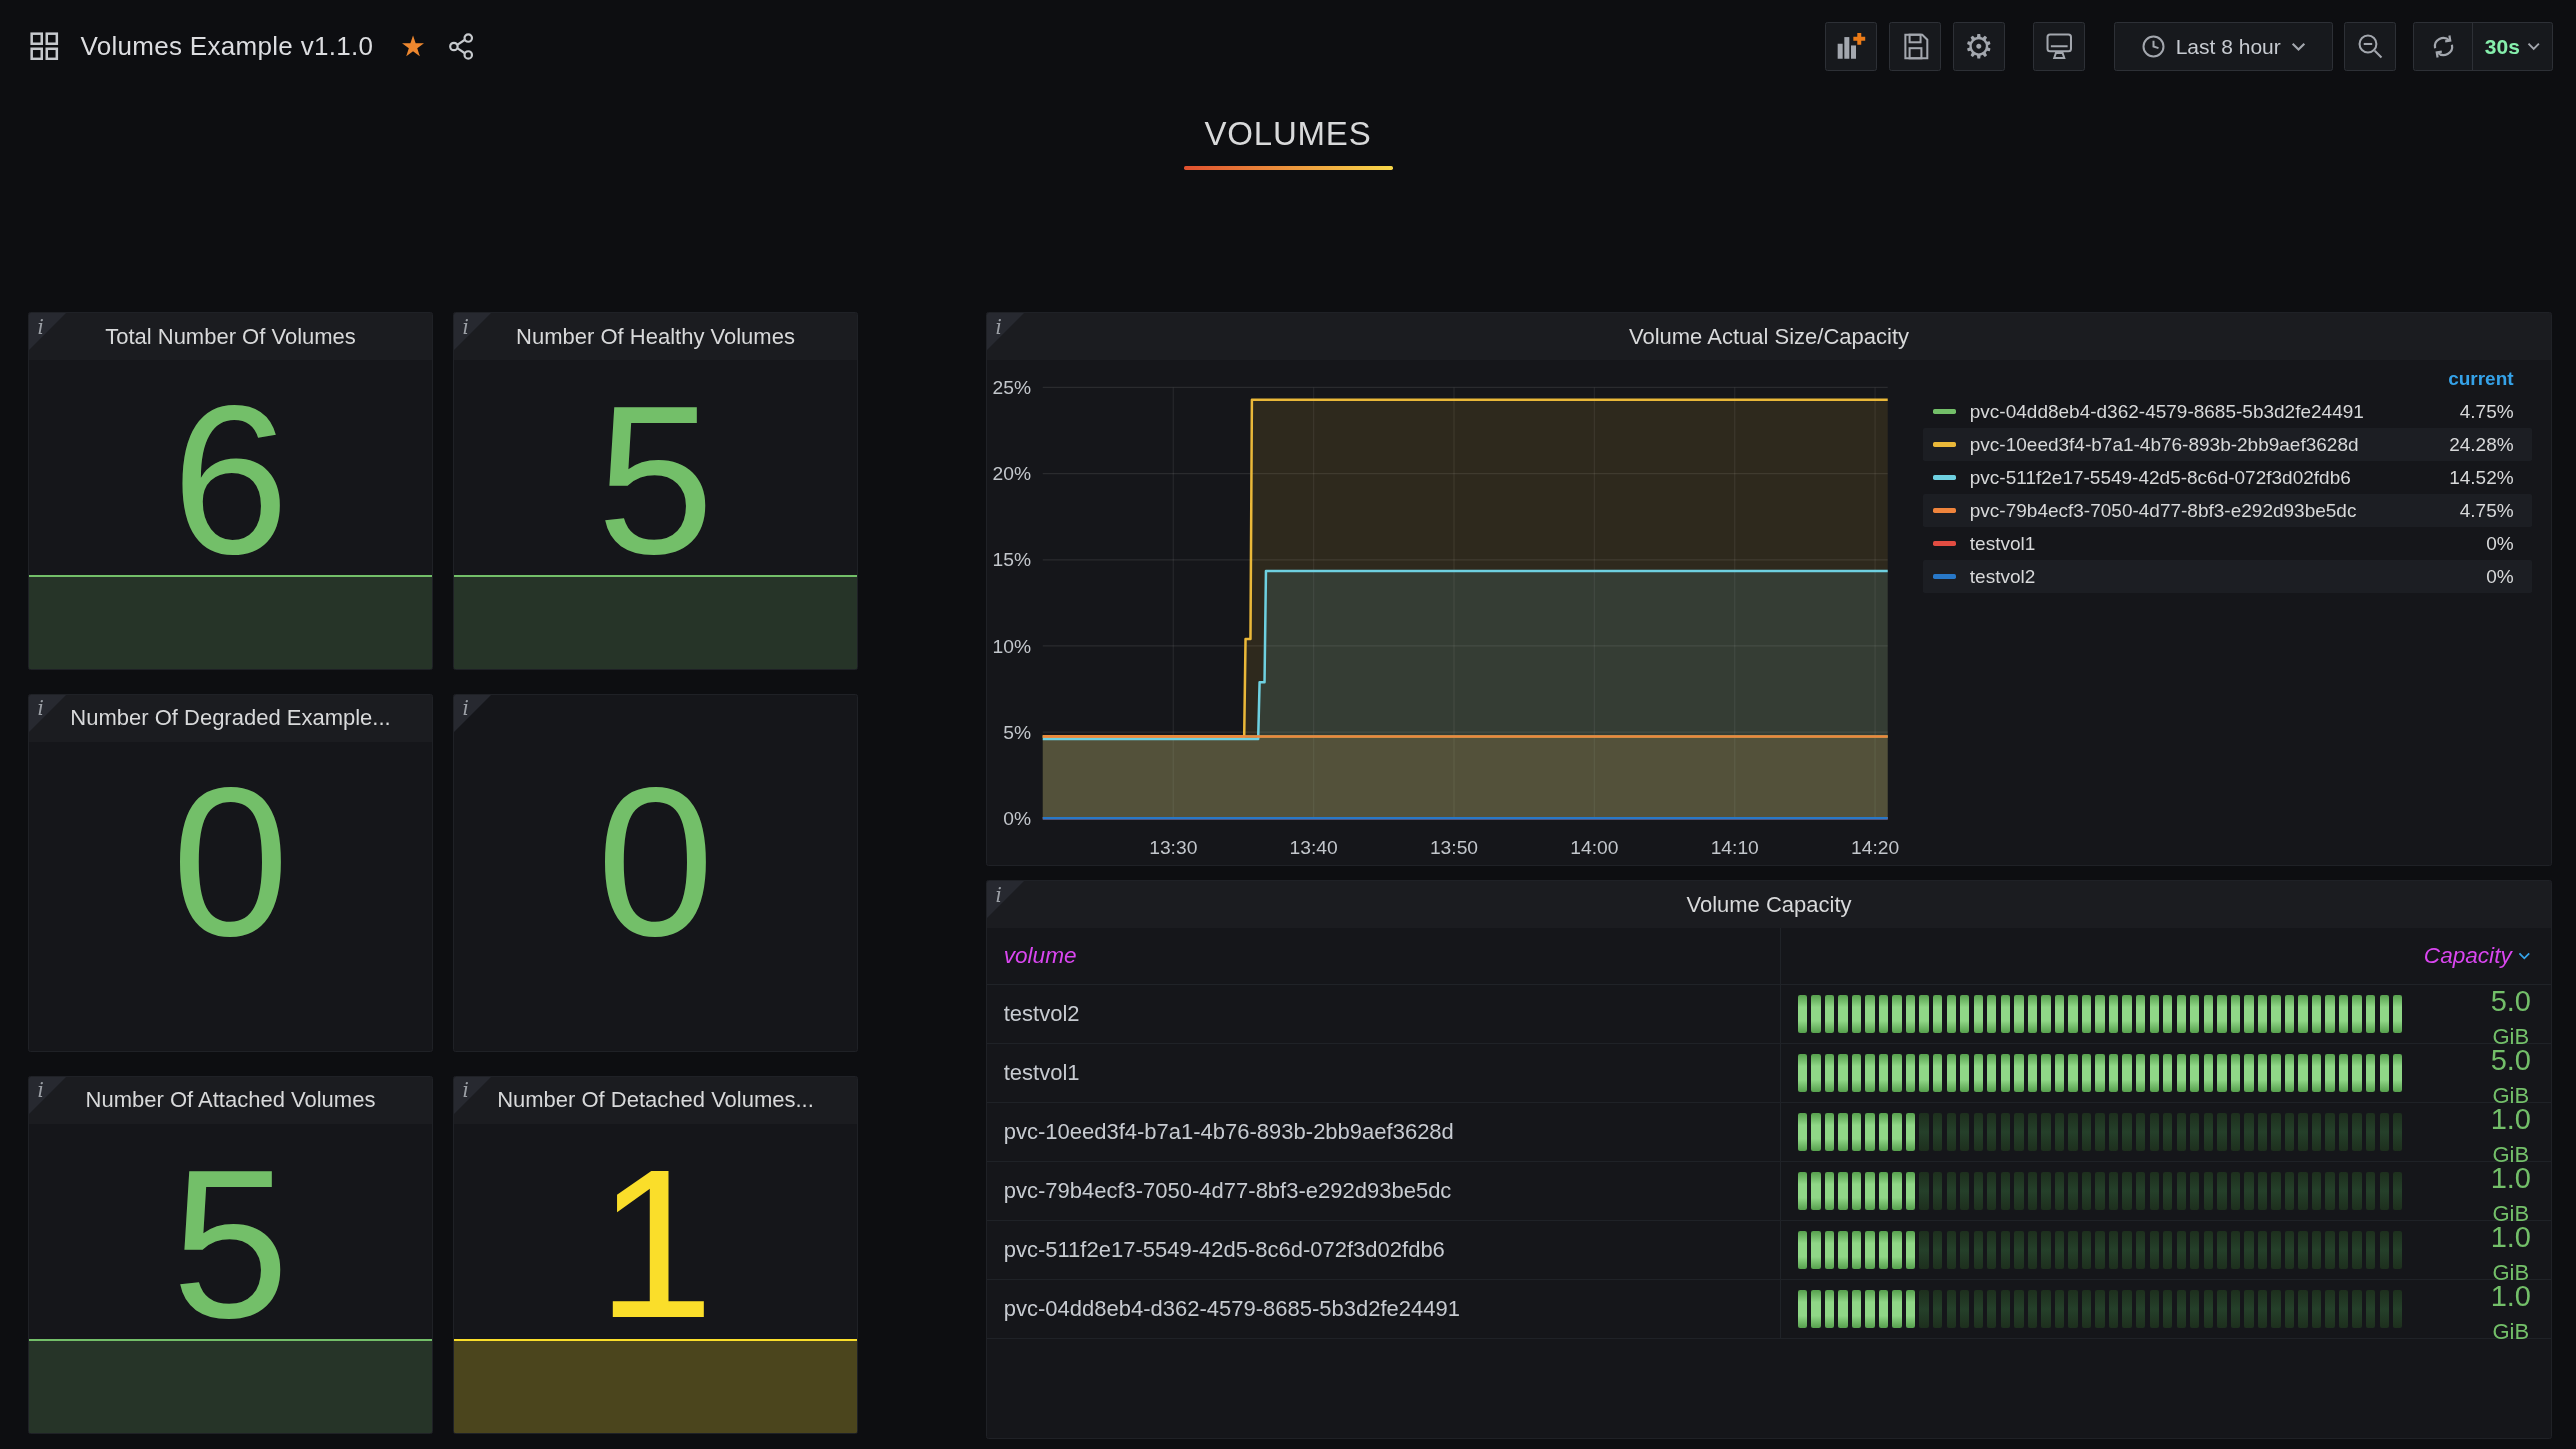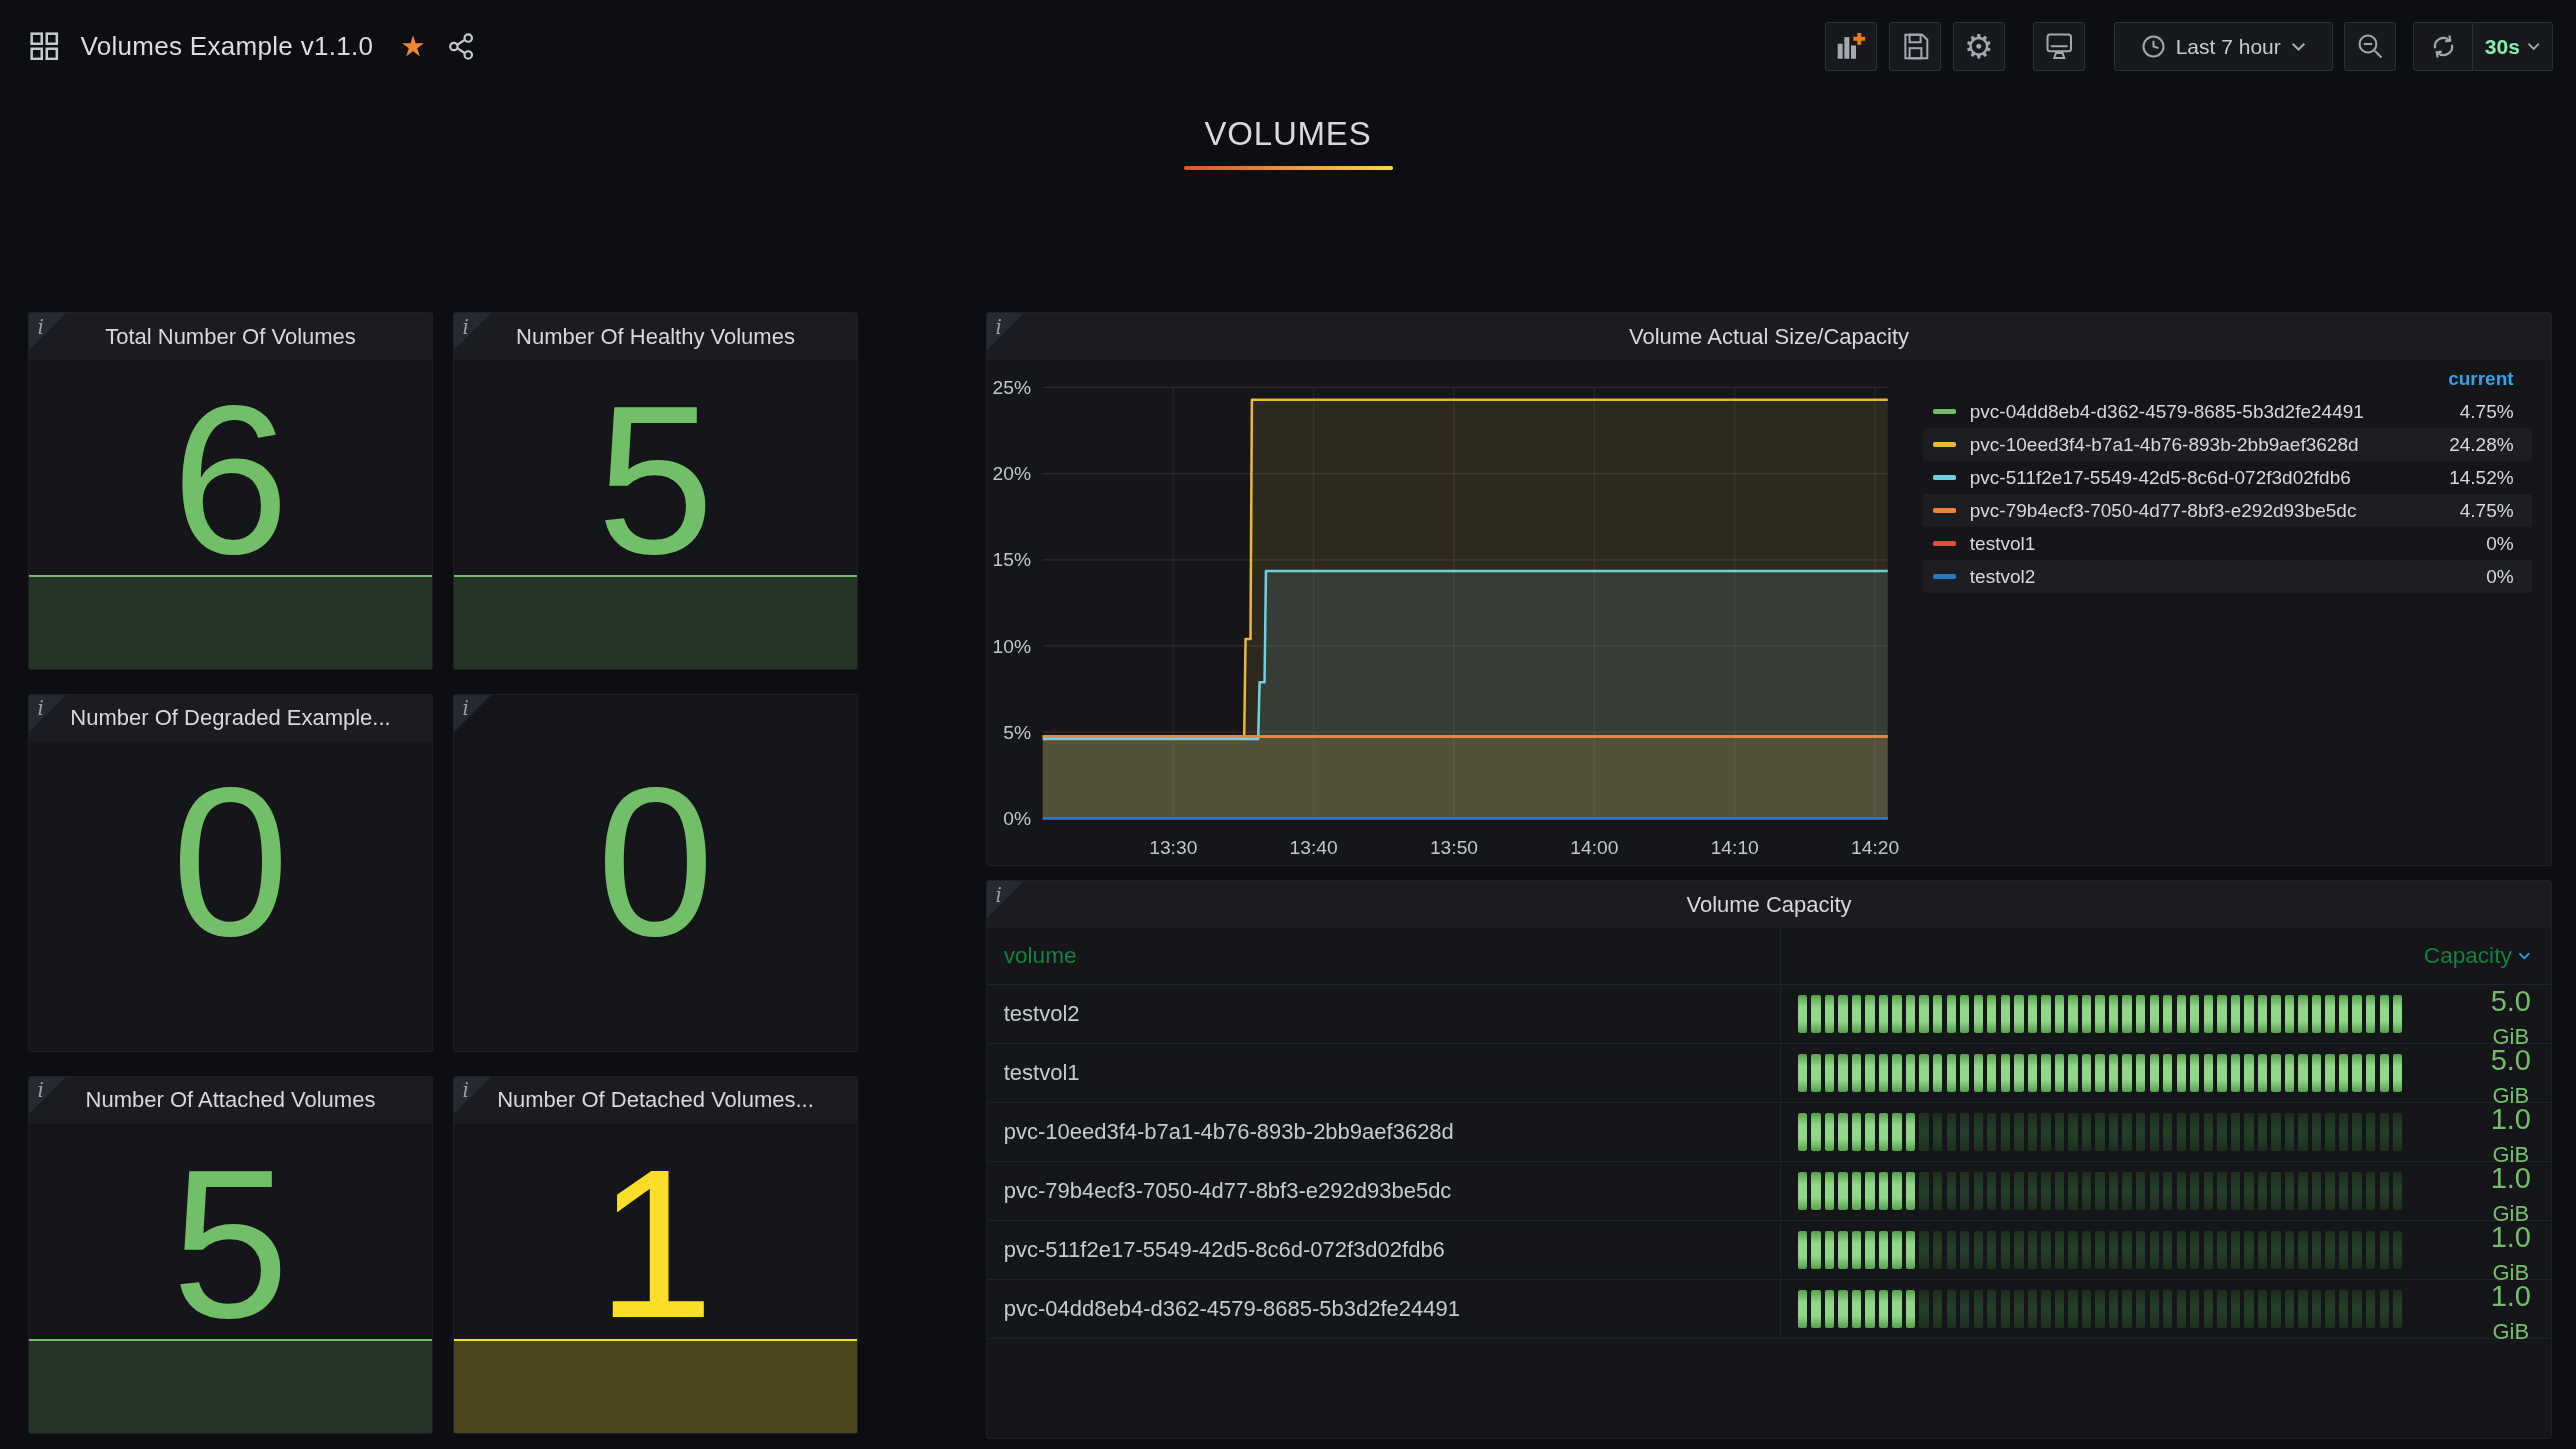--- a/index.html
+++ b/index.html
@@ -72,21 +72,21 @@
   .legend-row { height:33px; display:flex; align-items:center; padding:0 18.4px 0 10px; border-radius:1.7px; }
   .legend-row.striped { background:#1c1e23; }
   .legend-dash { width:23.4px; height:4.2px; border-radius:1.7px; flex:0 0 auto; margin-right:13.4px; }
   .legend-name { font-size:19px; color:#d8d9da; cursor:pointer; flex:1 1 auto; white-space:nowrap; overflow:hidden; }
   .legend-val { font-size:19px; color:#d8d9da; text-align:right; flex:0 0 auto; }
 
   
   #table-panel { left:986px; top:880px; width:1566px; height:559px; }
   .tbl { position:absolute; left:0; right:0; top:47px; }
   .tbl-header { display:grid; grid-template-columns:793px 1fr; height:57px; border-bottom:0.8px solid #202328; }
-  .th { display:flex; align-items:center; font-size:22.6px; color:#15803d; cursor:pointer; }
+  .th { display:flex; align-items:center; font-size:22.6px; color:#d946ef; cursor:pointer;font-style:italic; }
   .th-volume { padding-left:16.7px; }
   .th-capacity { justify-content:flex-end; padding-right:20px; gap:6.7px; border-left:0.8px solid #202328; }
   .tbl-row { display:grid; grid-template-columns:793px 1fr; height:59px; border-bottom:0.8px solid #1f2227; }
   .td-name { display:flex; align-items:center; padding-left:16.7px; font-size:22px; color:#c7cbd1; white-space:nowrap; overflow:hidden; }
   .td-cap { position:relative; border-left:0.8px solid #202328; }
   .gauge { position:absolute; left:16.7px; top:10px; width:609px; height:38px; display:flex; }
   .seg { width:9.4px; margin-right:4.2px; height:38px; border-radius:2.1px; }
   .seg.lit { background:linear-gradient(180deg,#56a04d 0%,#90d787 32%,#90d787 68%,#56a04d 100%); }
   .seg.unlit { background:linear-gradient(180deg,#1d2f1d 0%,#25402a 50%,#1d2f1d 100%); }
   .cap-val { position:absolute; right:20px; top:0; bottom:0; display:flex; align-items:center; gap:5.9px; color:#73bf69;flex-direction:column; }
@@ -138,21 +138,21 @@
         <rect x="3" y="3" width="28" height="20" rx="3"></rect>
         <line x1="7" y1="17" x2="27" y2="17"></line>
         <path d="M13 25 h8 l2 6 h-12 z"></path>
       </svg>
     </div>
     <div class="nav-btn timepicker gap-m">
       <svg width="25" height="25" viewBox="0 0 30 30" fill="none" stroke="#a3a7ae" stroke-width="2.4">
         <circle cx="15" cy="15" r="12"></circle>
         <polyline points="15,8 15,15 21,17"></polyline>
       </svg>
-      <span class="tp-label">Last 7 hour</span>
+      <span class="tp-label">Last 8 hour</span>
       <svg width="15" height="10" viewBox="0 0 18 12" fill="none" stroke="#a3a7ae" stroke-width="2.6">
         <polyline points="2,2 9,9 16,2"></polyline>
       </svg>
     </div>
     <div class="nav-btn sq gap-s">
       <svg width="27" height="27" viewBox="0 0 32 32" fill="none" stroke="#a3a7ae" stroke-width="2.4">
         <circle cx="13" cy="13" r="10"></circle>
         <line x1="8" y1="13" x2="18" y2="13"></line>
         <line x1="21" y1="21" x2="29" y2="29"></line>
       </svg>

